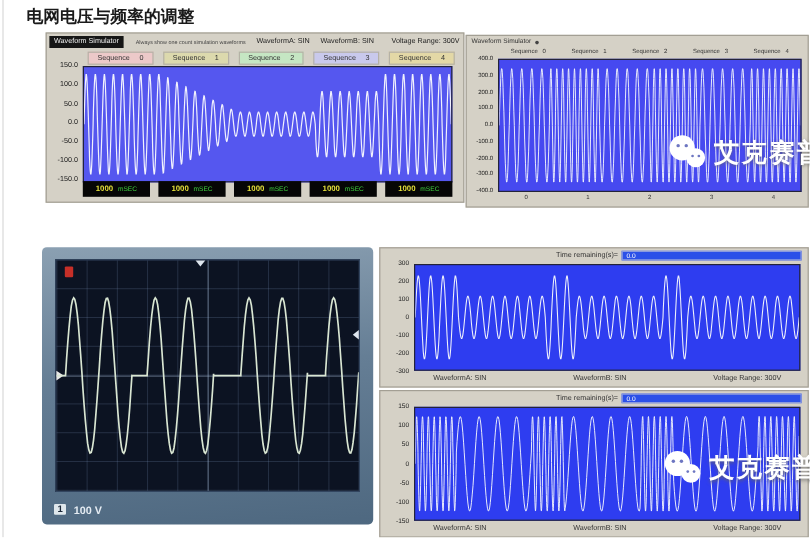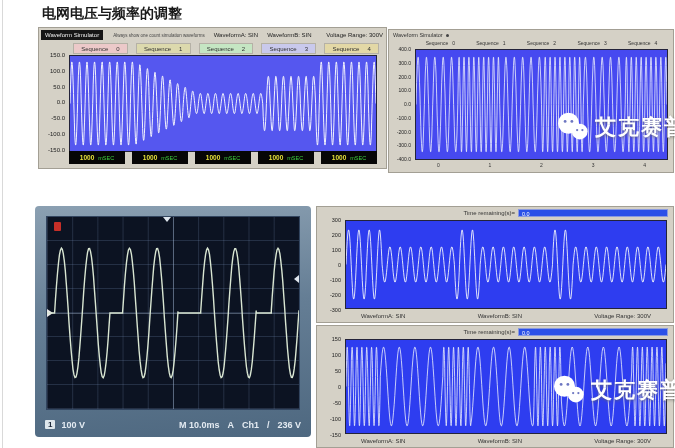--- a/index.html
+++ b/index.html
@@ -1,20 +1,20 @@
 <!DOCTYPE html>
 <html><head>
 <meta charset="utf-8">
 <style>
   html,body{margin:0;padding:0;background:#fff;}
   #page{position:relative;width:675px;height:448px;background:#fff;overflow:hidden;
         font-family:"Liberation Sans",sans-serif;color:#111;}
   #left-border{position:absolute;left:2px;top:0;width:1px;height:448px;background:#d9d9d9;}
   .heading{position:absolute;left:22px;margin:0;font-size:14px;font-weight:bold;color:#1a1a1a;white-space:nowrap;}
-  #h1{top:5px;margin-left:20px;}
+  #h1{top:5px;}
   #h2{top:176px;}
 
   
   .win{position:absolute;background:#d5d1c6;border:1px solid #a39f94;box-sizing:border-box;}
   .bgrid{background-image:linear-gradient(90deg, rgba(10,10,110,.30) 1px, transparent 1px),
                           linear-gradient(0deg,  rgba(10,10,110,.30) 1px, transparent 1px);}
   .plot{position:absolute;border:1px solid #23233a;overflow:hidden;}
   .plot svg{display:block;}
 
   
@@ -235,27 +235,20 @@
       <div class="gnd"></div>
       <div class="trig-top"></div>
       <div class="trig-right"></div>
       <div class="trace"><svg viewBox="0 0 252 192" width="100%" height="100%" preserveAspectRatio="none">
             <polyline points="0.0,96.0 0.9,96.0 1.9,96.0 2.8,96.0 3.8,96.0 4.7,96.0 5.7,96.0 6.6,96.0 7.6,96.0 7.6,96.0 8.5,81.8 9.5,68.3 10.5,56.2 11.5,45.9 12.4,38.1 13.4,33.2 14.4,31.2 15.3,32.4 16.3,36.7 17.3,43.9 18.3,53.6 19.2,65.3 20.2,78.5 21.2,92.6 22.1,106.9 23.1,120.6 24.1,133.1 25.1,143.8 26.0,152.3 27.0,157.9 28.0,160.6 29.0,160.1 29.9,156.6 30.9,150.1 31.9,140.9 32.8,129.6 33.8,116.7 34.8,102.7 35.8,88.5 36.7,74.6 37.7,61.7 38.7,50.5 39.7,41.5 40.6,35.1 41.6,31.7 42.6,31.5 43.5,34.3 44.5,40.2 45.5,48.7 46.5,59.5 47.4,72.2 48.4,85.9 49.4,100.2 50.4,114.2 51.3,127.4 52.3,139.1 53.3,148.6 54.2,155.6 55.2,159.7 56.2,160.8 57.2,158.6 58.1,153.5 59.1,145.5 60.1,135.2 61.1,122.9 62.0,109.4 63.0,95.2 63.0,96.0 64.0,96.0 64.9,96.0 65.9,96.0 66.9,96.0 67.8,96.0 68.8,96.0 69.8,96.0 70.8,96.0 71.7,96.0 72.7,96.0 73.7,96.0 74.6,96.0 75.6,96.0 75.6,95.2 76.6,81.0 77.5,67.6 78.5,55.5 79.5,45.4 80.5,37.8 81.4,33.0 82.4,31.2 83.4,32.6 84.4,37.0 85.3,44.4 86.3,54.2 87.3,66.0 88.2,79.3 89.2,93.4 90.2,107.7 91.2,121.3 92.1,133.8 93.1,144.4 94.1,152.7 95.1,158.2 96.0,160.7 97.0,160.0 98.0,156.3 98.9,149.6 99.9,140.3 100.9,128.9 101.9,115.9 102.8,101.9 103.8,87.7 104.8,73.8 105.8,61.0 106.7,49.9 107.7,41.1 108.7,34.9 109.6,31.6 110.6,31.5 111.6,34.6 112.6,40.6 113.5,49.3 114.5,60.2 115.5,72.9 116.5,86.7 117.4,101.0 118.4,115.0 119.4,128.1 120.3,139.7 121.3,149.1 122.3,155.9 123.3,159.9 124.2,160.7 125.2,158.4 126.2,153.1 127.1,145.0 128.1,134.5 129.1,122.2 130.1,108.6 131.0,94.4 131.0,96.0 132.0,96.0 133.0,96.0 134.0,96.0 135.0,96.0 136.0,96.0 137.0,96.0 137.9,96.0 138.9,96.0 139.9,96.0 140.9,96.0 141.9,96.0 142.9,96.0 143.9,96.0 144.8,96.0 145.8,96.0 146.8,96.0 147.8,96.0 148.8,96.0 149.8,96.0 150.8,96.0 151.7,96.0 152.7,96.0 153.7,96.0 153.7,94.4 154.7,80.2 155.7,66.9 156.6,54.9 157.6,44.9 158.6,37.4 159.6,32.8 160.5,31.2 161.5,32.8 162.5,37.4 163.4,44.9 164.4,54.8 165.4,66.8 166.4,80.1 167.3,94.3 168.3,108.5 169.3,122.1 170.3,134.4 171.2,144.9 172.2,153.0 173.2,158.4 174.1,160.7 175.1,159.9 176.1,156.0 177.1,149.1 178.0,139.7 179.0,128.2 180.0,115.1 181.0,101.1 181.9,86.8 182.9,73.0 183.9,60.3 184.8,49.3 185.8,40.6 186.8,34.6 187.8,31.6 188.7,31.6 189.7,34.8 190.7,41.0 191.7,49.8 192.6,60.9 193.6,73.7 194.6,87.5 195.5,101.8 196.5,115.8 197.5,128.8 198.5,140.3 199.4,149.5 200.4,156.2 201.4,160.0 202.4,160.7 203.3,158.2 204.3,152.7 205.3,144.5 206.2,133.9 207.2,121.5 208.2,107.8 209.2,93.6 209.2,96.0 210.1,96.0 211.1,96.0 212.0,96.0 212.9,96.0 213.9,96.0 214.8,96.0 215.8,96.0 216.7,96.0 217.7,96.0 218.6,96.0 219.6,96.0 220.5,96.0 221.4,96.0 222.4,96.0 223.3,96.0 224.3,96.0 224.3,93.6 225.2,79.7 226.2,66.6 227.1,54.8 228.1,45.0 229.1,37.6 230.0,32.9 231.0,31.2 231.9,32.5 232.9,36.8 233.8,43.9 234.8,53.4 235.8,64.9 236.7,77.8 237.7,91.6 238.6,105.6 239.6,119.2 240.5,131.7 241.5,142.5 242.4,151.1 243.4,157.2 244.4,160.3 245.3,160.5 246.3,157.6 247.2,151.9 248.2,143.5 249.1,132.9 250.1,120.6 251.0,107.1 252.0,93.2" fill="none" stroke="#d9e6d2" stroke-width="1.4"></polyline>
           </svg></div>
     </div>
     <div class="scope-footer">
       <span class="ch-badge">1</span>
       <span>100 V</span>
-      <span class="sf-right">
-        <span>M 10.0ms</span>
-        <span>A</span>
-        <span>Ch1</span>
-        <span>/</span>
-        <span>236 V</span>
-      </span>
     </div>
   </section>
 
   <section class="win" id="panel-a">
     <div class="tr-row">
       <span class="tr-label">Time remaining(s)=</span>
       <span class="tr-box">0.0</span>
     </div>
     <div class="p-yticks">
       <span>300</span>

